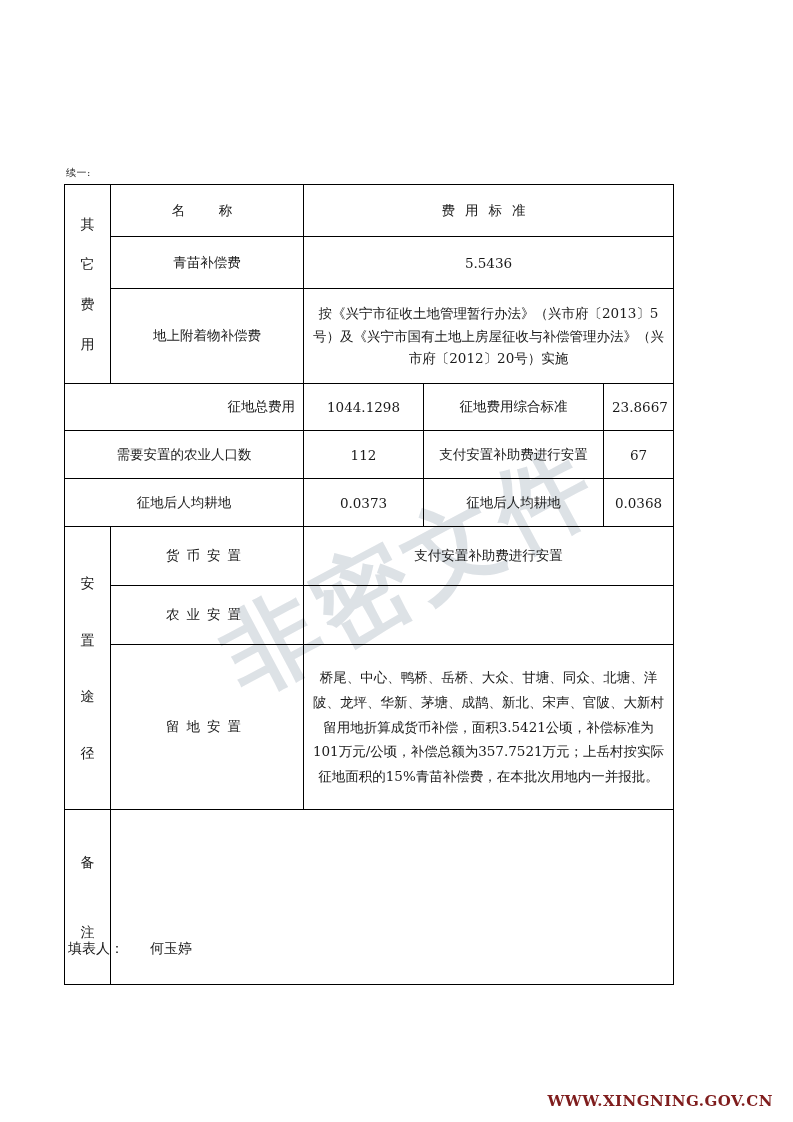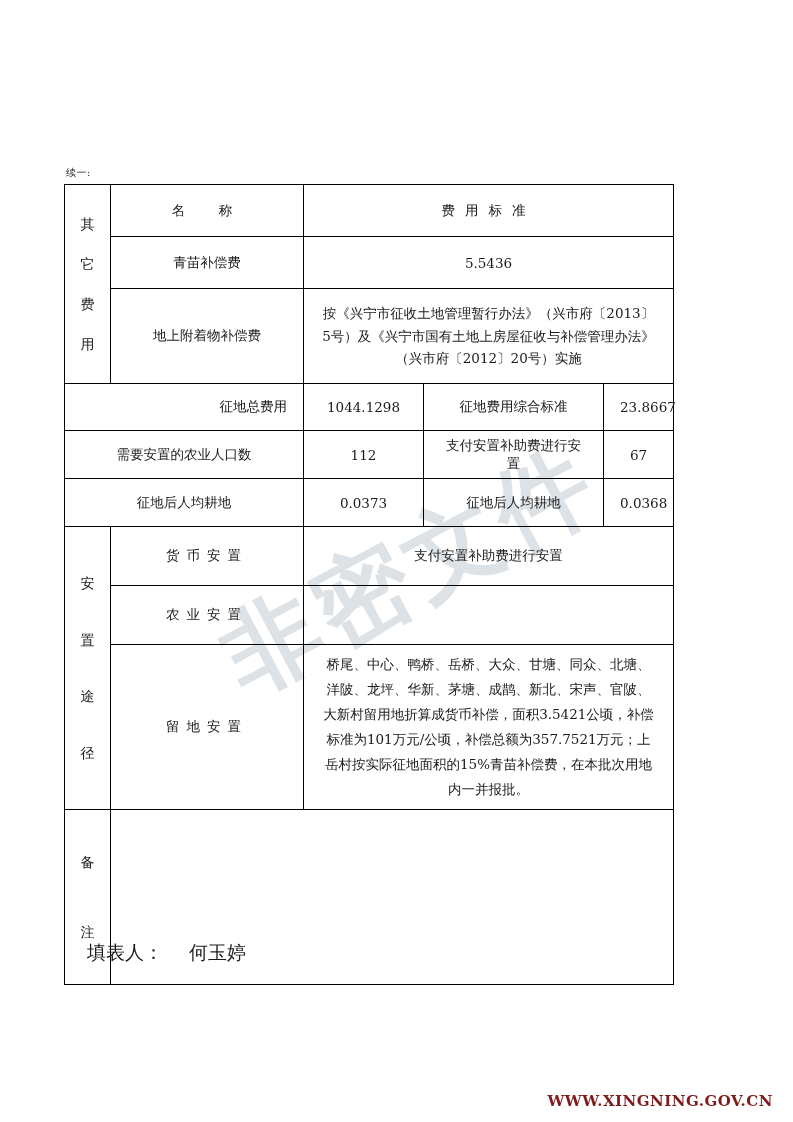--- a/index.html
+++ b/index.html
@@ -70,21 +70,21 @@
     border-collapse: collapse;
     width: 609px;
     table-layout: fixed;
     background: transparent;
   }
   table.doc td {
     border: 1px solid #000000;
     font-size: 13.5px;
     text-align: center;
     vertical-align: middle;
-    padding: 2px 16px;
+    padding: 2px 8px;
     background: transparent;
   }
 
   
   td.sidelab {
     width: 46px;
     padding: 0;
   }
   .vtext {
     display: flex;
@@ -114,23 +114,23 @@
     text-align: center;
     padding: 10px 14px;
     font-size: 13.5px;
   }
 
   .num { font-size: 13.5px; }
 
   
   .preparer {
     position: absolute;
-    left: 87px;
+    left: 68px;
     top: 940px;
-    font-size: 19px;
+    font-size: 14px;
     z-index: 3;
   }
   .preparer .gap { display: inline-block; width: 26px; }
 
   
   .site-url {
     position: absolute;
     right: 20px;
     top: 1092px;
     font-family: "DejaVu Serif", "Liberation Serif", serif;

